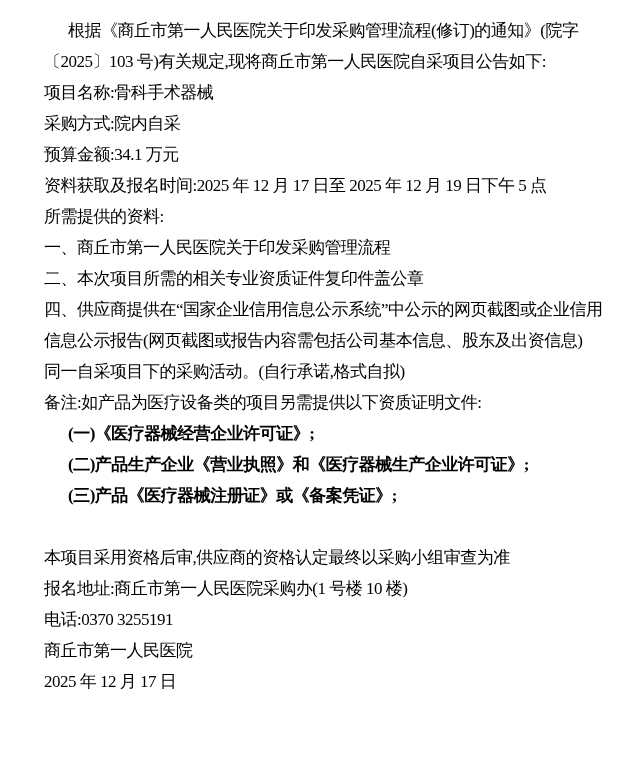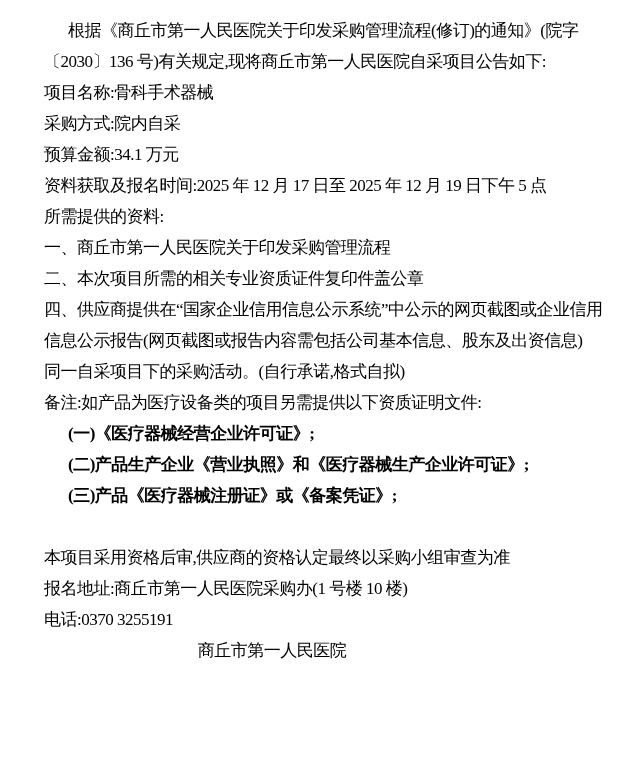--- a/index.html
+++ b/index.html
@@ -29,42 +29,43 @@
     padding-left: 24px;
   }
   .line.sub-indent {
     padding-left: 24px;
     font-weight: bold;
   }
   .line.blank {
     height: 31px;
   }
   .line.signature {
-    text-align: center;
+    text-align: left;
     padding-right: 100px;
   }
 </style>
 </head>
 <body>
 
 <div class="page">
   <div class="line first-indent">根据《商丘市第一人民医院关于印发采购管理流程(修订)的通知》(院字</div>
-  <div class="line">〔2030〕136 号)有关规定,现将商丘市第一人民医院自采项目公告如下:</div>
+  <div class="line">〔2025〕103 号)有关规定,现将商丘市第一人民医院自采项目公告如下:</div>
   <div class="line">项目名称:骨科手术器械</div>
   <div class="line">采购方式:院内自采</div>
   <div class="line">预算金额:34.1 万元</div>
   <div class="line">资料获取及报名时间:2025 年 12 月 17 日至 2025 年 12 月 19 日下午 5 点</div>
   <div class="line">所需提供的资料:</div>
   <div class="line">一、商丘市第一人民医院关于印发采购管理流程</div>
   <div class="line">二、本次项目所需的相关专业资质证件复印件盖公章</div>
   <div class="line">四、供应商提供在“国家企业信用信息公示系统”中公示的网页截图或企业信用</div>
   <div class="line">信息公示报告(网页截图或报告内容需包括公司基本信息、股东及出资信息)</div>
   <div class="line">同一自采项目下的采购活动。(自行承诺,格式自拟)</div>
   <div class="line">备注:如产品为医疗设备类的项目另需提供以下资质证明文件:</div>
   <div class="line sub-indent">(一)《医疗器械经营企业许可证》;</div>
   <div class="line sub-indent">(二)产品生产企业《营业执照》和《医疗器械生产企业许可证》;</div>
   <div class="line sub-indent">(三)产品《医疗器械注册证》或《备案凭证》;</div>
   <div class="line blank"></div>
   <div class="line">本项目采用资格后审,供应商的资格认定最终以采购小组审查为准</div>
   <div class="line">报名地址:商丘市第一人民医院采购办(1 号楼 10 楼)</div>
   <div class="line">电话:0370 3255191</div>
   <div class="line signature">商丘市第一人民医院</div>
+  <div class="line signature">2025 年 12 月 17 日</div>
 </div>
 
 </body></html>

